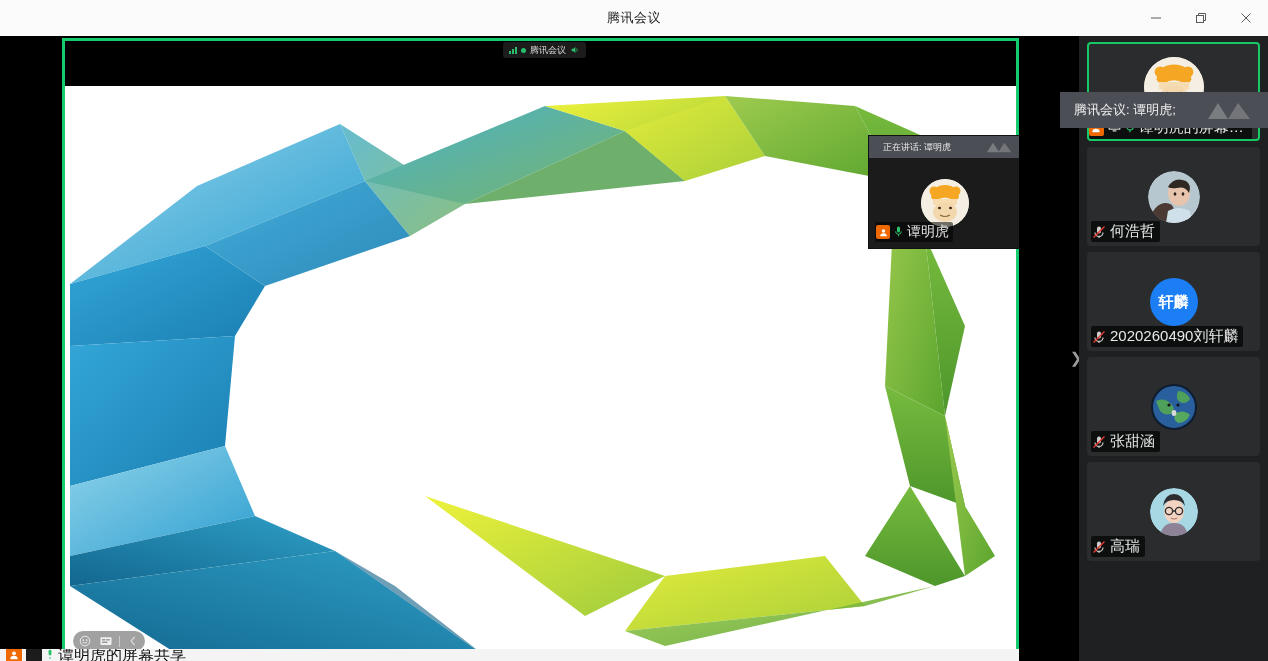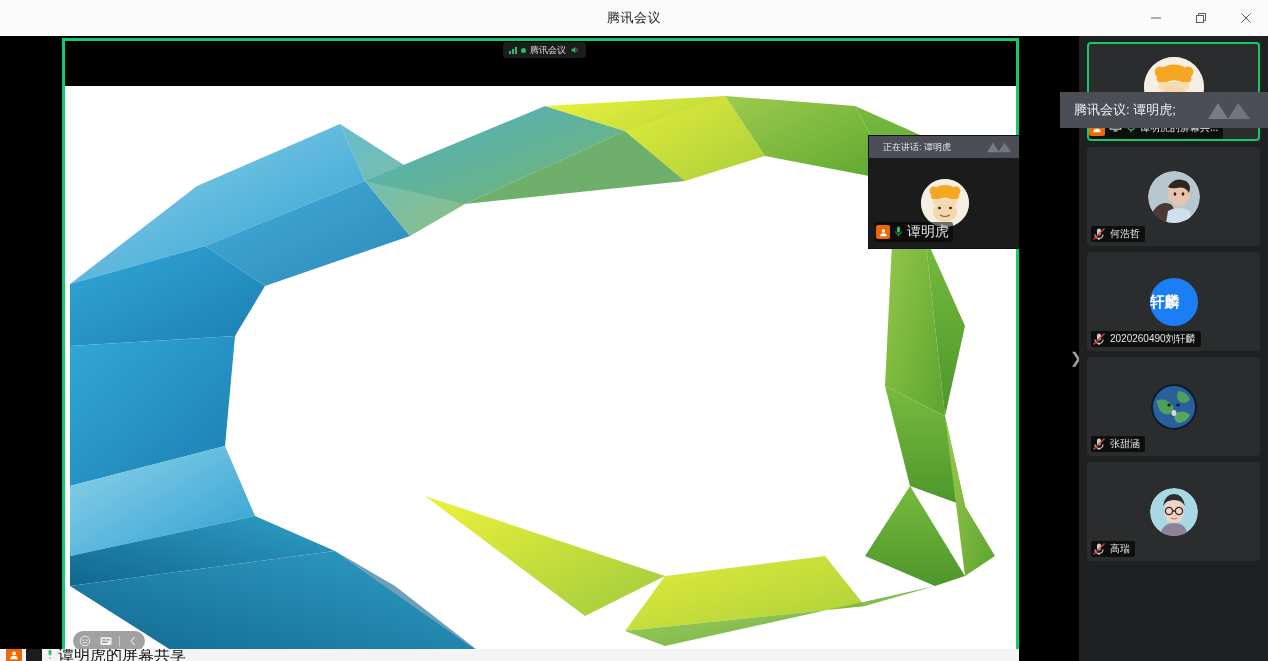--- a/index.html
+++ b/index.html
@@ -154,21 +154,21 @@
   }
   .ptile.active{ border:2px solid #17c964; }
   .ptile .plabel{
     position:absolute; left:4px; bottom:4px;
     display:flex; align-items:center; gap:4px;
     background:rgba(0,0,0,.68);
     border-radius:2px; padding:1px 5px 1px 1px;
     max-width:163px;
   }
   .ptile .plabel .pname{
-    font-size:10px; color:#e7e7e7; white-space:nowrap;
+    font-size:15px; color:#e7e7e7; white-space:nowrap;
     overflow:hidden; text-overflow:ellipsis;text-align:center;
   }
   .ptile.active .plabel{ left:0; bottom:0; border-radius:0; padding:2px 5px 2px 0; }
 
   
   #speak-banner{
     position:absolute; right:0; top:92px; width:208px; height:36px;
     background:#4b4f55;
     display:flex; align-items:center; padding:0 14px;
     z-index:20;
@@ -441,21 +441,21 @@
           <path d="M3 7.4 a4 4 0 0 0 8 0" stroke="#cfcfcf" stroke-width="1.2" fill="none"></path>
           <line x1="7" y1="11" x2="7" y2="13" stroke="#cfcfcf" stroke-width="1.2"></line>
           <line x1="1.5" y1="12.5" x2="12.5" y2="1.5" stroke="#e0392e" stroke-width="1.5"></line>
         </svg>
       </span>
       <span class="pname">何浩哲</span>
     </div>
   </div>
 
   <div class="ptile">
-    <span class="avatar" style="width:48px;height:48px;background:#1b7ef5;display:flex;align-items:center;">
+    <span class="avatar" style="width:48px;height:48px;background:#1b7ef5;display:flex;align-items:center;justify-content:center;">
       <span style="color:#fff;font-size:15px;font-weight:bold;line-height:1;">轩麟</span>
     </span>
     <div class="plabel">
       <span class="mic-muted" style="width:14px;height:14px;">
         <svg width="14" height="14" viewBox="0 0 14 14">
           <rect x="5" y="1.4" width="4" height="7" rx="2" fill="#cfcfcf"></rect>
           <path d="M3 7.4 a4 4 0 0 0 8 0" stroke="#cfcfcf" stroke-width="1.2" fill="none"></path>
           <line x1="7" y1="11" x2="7" y2="13" stroke="#cfcfcf" stroke-width="1.2"></line>
           <line x1="1.5" y1="12.5" x2="12.5" y2="1.5" stroke="#e0392e" stroke-width="1.5"></line>
         </svg>

